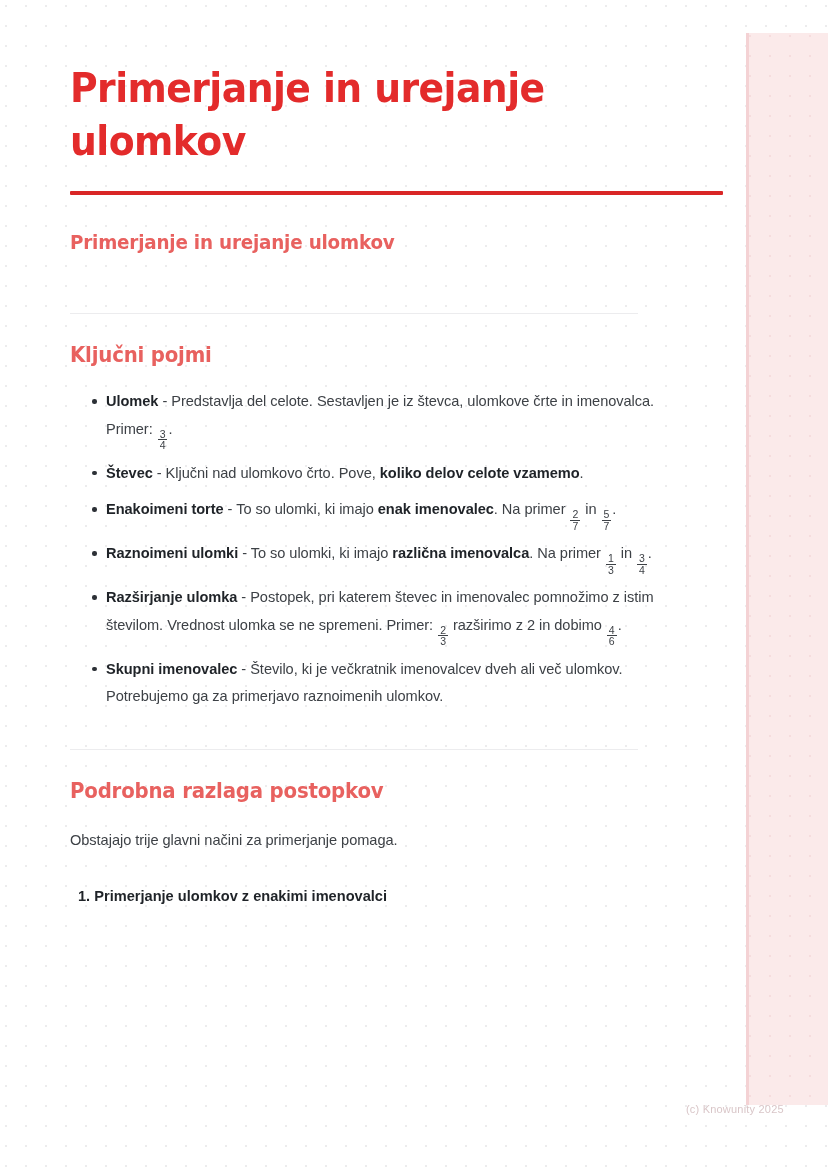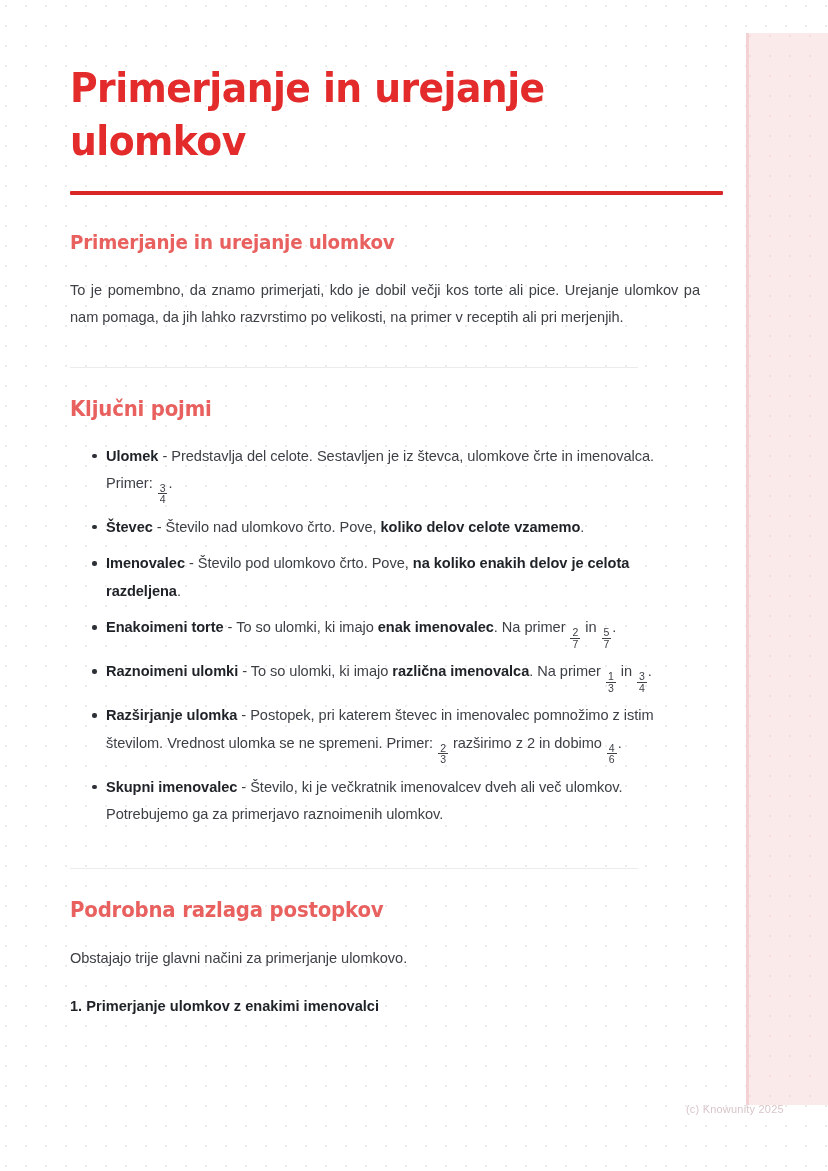--- a/index.html
+++ b/index.html
@@ -91,21 +91,21 @@
     font-size: 14.6px;
     line-height: 1.86;
     color: #3d4146;
     letter-spacing: -0.05px;
   }
   p.body.justify { text-align: justify; }
 
   p.body b, li b, p.subhead b { color: #1f2328; font-weight: 700; margin-top: 42px; }
 
   p.subhead {
-    margin: 0;
+    margin: 8px;
     font-size: 14.6px;
     line-height: 1.7;
     font-weight: 700;
     color: #1f2328;
   }
 
   ul.terms {
     margin: 0;
     padding: 0 0 0 22px;
     list-style: none;
@@ -180,46 +180,42 @@
     <h1 id="doc-title">Primerjanje in urejanje ulomkov</h1>
 
     <div class="title-rule"></div>
 
     <div class="sp-36"></div>
 
     <h2 class="section-head">Primerjanje in urejanje ulomkov</h2>
 
     <div class="sp-22"></div>
 
-    <p class="body justify">To je pomembno, da znamo primerjati, kdo je dobil večji kos torte ali pice. Urejanje ulomkov pa nam pomaga, da jih lahko razvrstimo po velikosti, na primer v receptih ali pri merjenjih.</p>
 
     <div class="sp-36"></div>
     <hr class="divider">
     <div class="sp-28"></div>
 
     <h2 class="section-head big">Ključni pojmi</h2>
 
     <div class="sp-20"></div>
 
     <ul class="terms">
 
       <li>
         <b>Ulomek</b><span> - </span><span>Predstavlja del celote. Sestavljen je iz števca, ulomkove črte in imenovalca. Primer: </span><span class="frac">
             <span class="num">3</span>
             <span class="den">4</span>
           </span><span>.</span>
       </li>
 
       <li>
-        <b>Števec</b><span> - </span><span>Število nad ulomkovo črto. Pove, </span><b>koliko delov celote vzamemo</b><span>.</span>
-      </li>
-
-      <li>
-        <b>Imenovalec</b><span> - </span><span>Število pod ulomkovo črto. Pove, </span><b>na koliko enakih delov je celota razdeljena</b><span>.</span>
-      </li>
+        <b>Števec</b><span> - </span><span>Ključni nad ulomkovo črto. Pove, </span><b>koliko delov celote vzamemo</b><span>.</span>
+      </li>
+
 
       <li>
         <b>Enakoimeni torte</b><span> - </span><span>To so ulomki, ki imajo </span><b>enak imenovalec</b><span>. Na primer </span><span class="frac">
             <span class="num">2</span>
             <span class="den">7</span>
           </span><span> in </span><span class="frac">
             <span class="num">5</span>
             <span class="den">7</span>
           </span><span>.</span>
       </li>
@@ -251,21 +247,21 @@
     </ul>
 
     <div class="sp-30"></div>
     <hr class="divider">
     <div class="sp-28"></div>
 
     <h2 class="section-head big">Podrobna razlaga postopkov</h2>
 
     <div class="sp-22"></div>
 
-    <p class="body">Obstajajo trije glavni načini za primerjanje ulomkovo.</p>
+    <p class="body">Obstajajo trije glavni načini za primerjanje pomaga.</p>
 
     <div class="sp-22"></div>
 
     <p class="subhead">1. Primerjanje ulomkov z enakimi imenovalci</p>
 
     <div class="sp-22"></div>
 
 
   </div>
 

